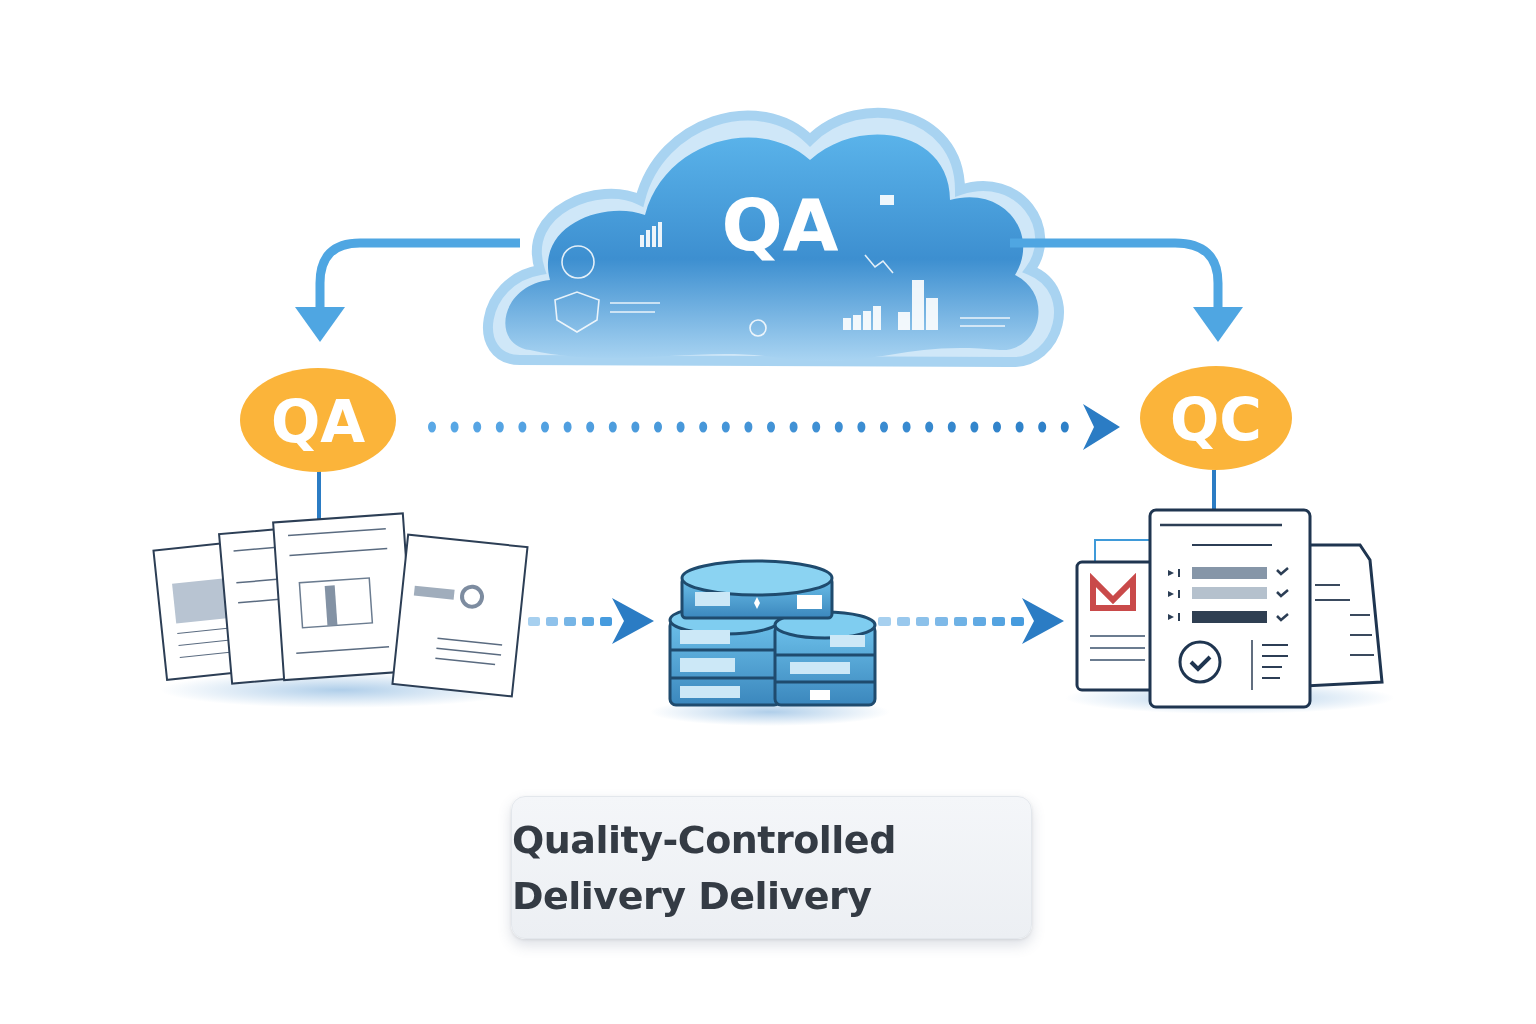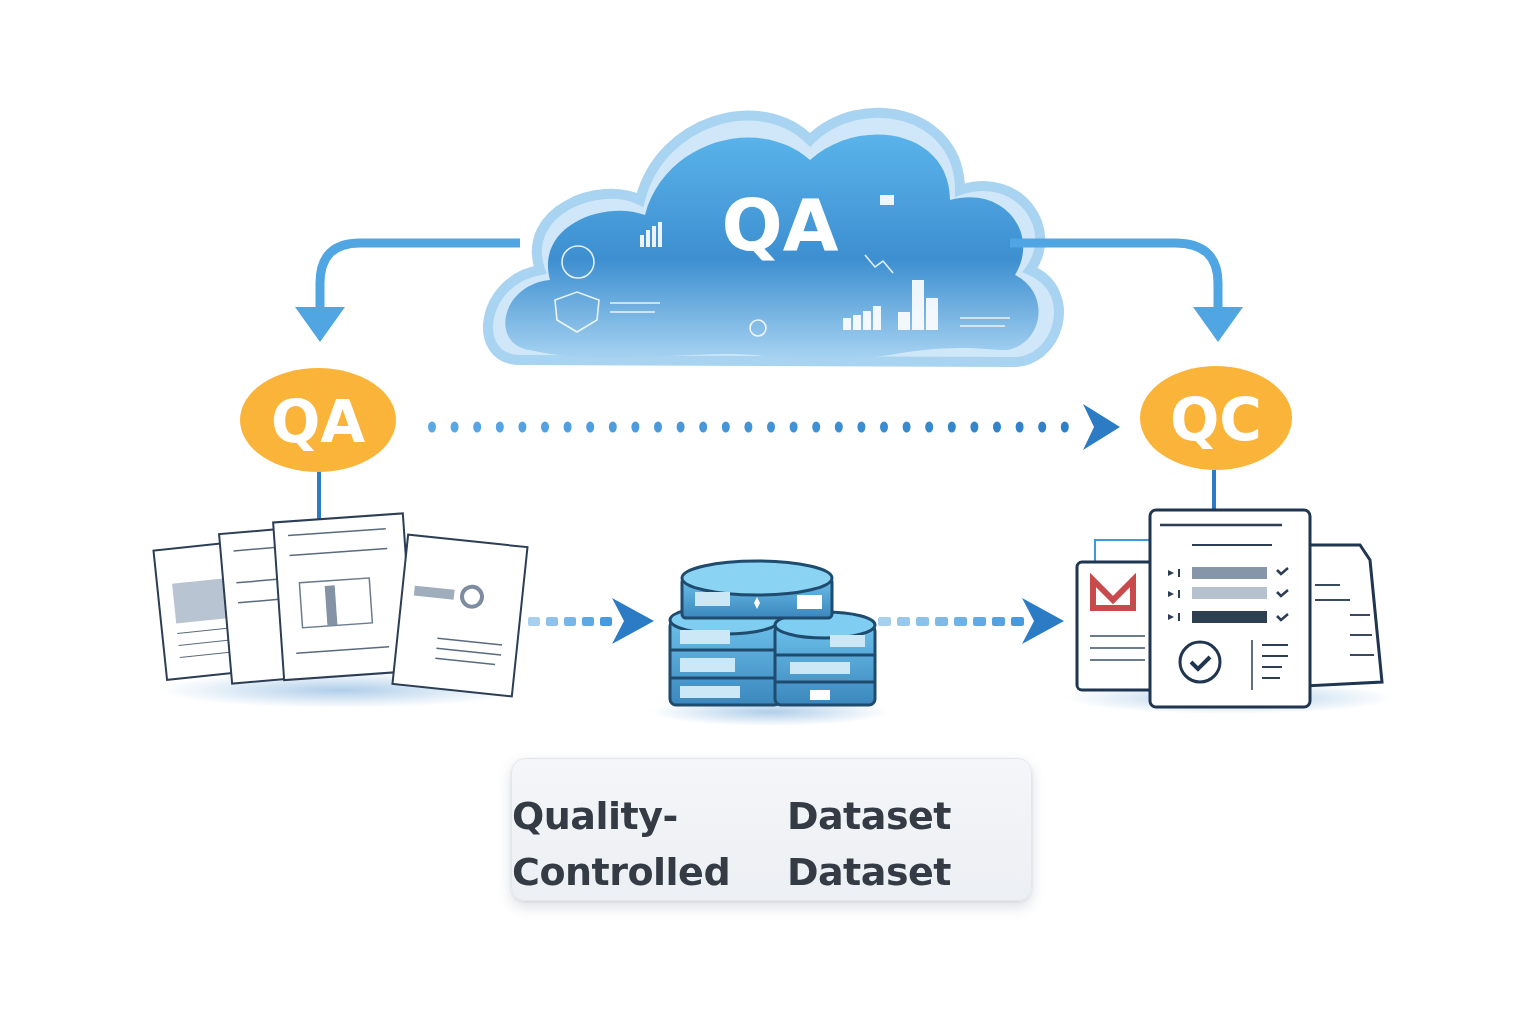--- a/index.html
+++ b/index.html
@@ -1,25 +1,25 @@
 <!DOCTYPE html>
 <html><head>
 <meta charset="utf-8">
 <style>
   html, body { margin: 0; padding: 0; background: #ffffff; }
   body { width: 1536px; height: 1024px; position: relative; overflow: hidden; font-family: "DejaVu Sans", sans-serif; }
   svg.stage { position: absolute; left: 0; top: 0; }
   .badge-text { font-family: "DejaVu Sans", sans-serif; font-weight: bold; fill: #ffffff; }
   .cloud-text { font-family: "DejaVu Sans", sans-serif; font-weight: bold; fill: #ffffff; }
   .caption-box {
-    position: absolute; left: 511px; top: 758px; width: 521px; height: 143px;
+    position: absolute; left: 511px; top: 796px; width: 521px; height: 143px;
     background: linear-gradient(#f4f6f9, #eceff3);
     border: 1px solid #e3e7ec; border-radius: 14px;
     box-shadow: 0 6px 14px rgba(60,80,110,0.18), 0 1px 3px rgba(0,0,0,0.08);
-    display: flex; align-items: flex-end; justify-content: center;
+    display: flex; flex-direction: column; align-items: flex-start; justify-content: center;
     box-sizing: border-box;
   }
   .caption-line {
     font-family: "DejaVu Sans", sans-serif; font-weight: bold; color: #343b44;
     font-size: 38px; line-height: 56px; letter-spacing: -0.5px;
   }
 </style>
 </head>
 <body>
 
@@ -270,14 +270,14 @@
         <line x1="1262" y1="645" x2="1288" y2="645"></line>
         <line x1="1262" y1="656" x2="1288" y2="656"></line>
         <line x1="1262" y1="667" x2="1282" y2="667"></line>
         <line x1="1262" y1="678" x2="1280" y2="678"></line>
       </g>
   </g>
 </svg>
 
 <div class="caption-box">
   <div class="caption-line">Quality-Controlled</div>
-  <div class="caption-line">Dataset Dataset</div>
+  <div class="caption-line">Delivery Delivery</div>
 </div>
 
 </body></html>

